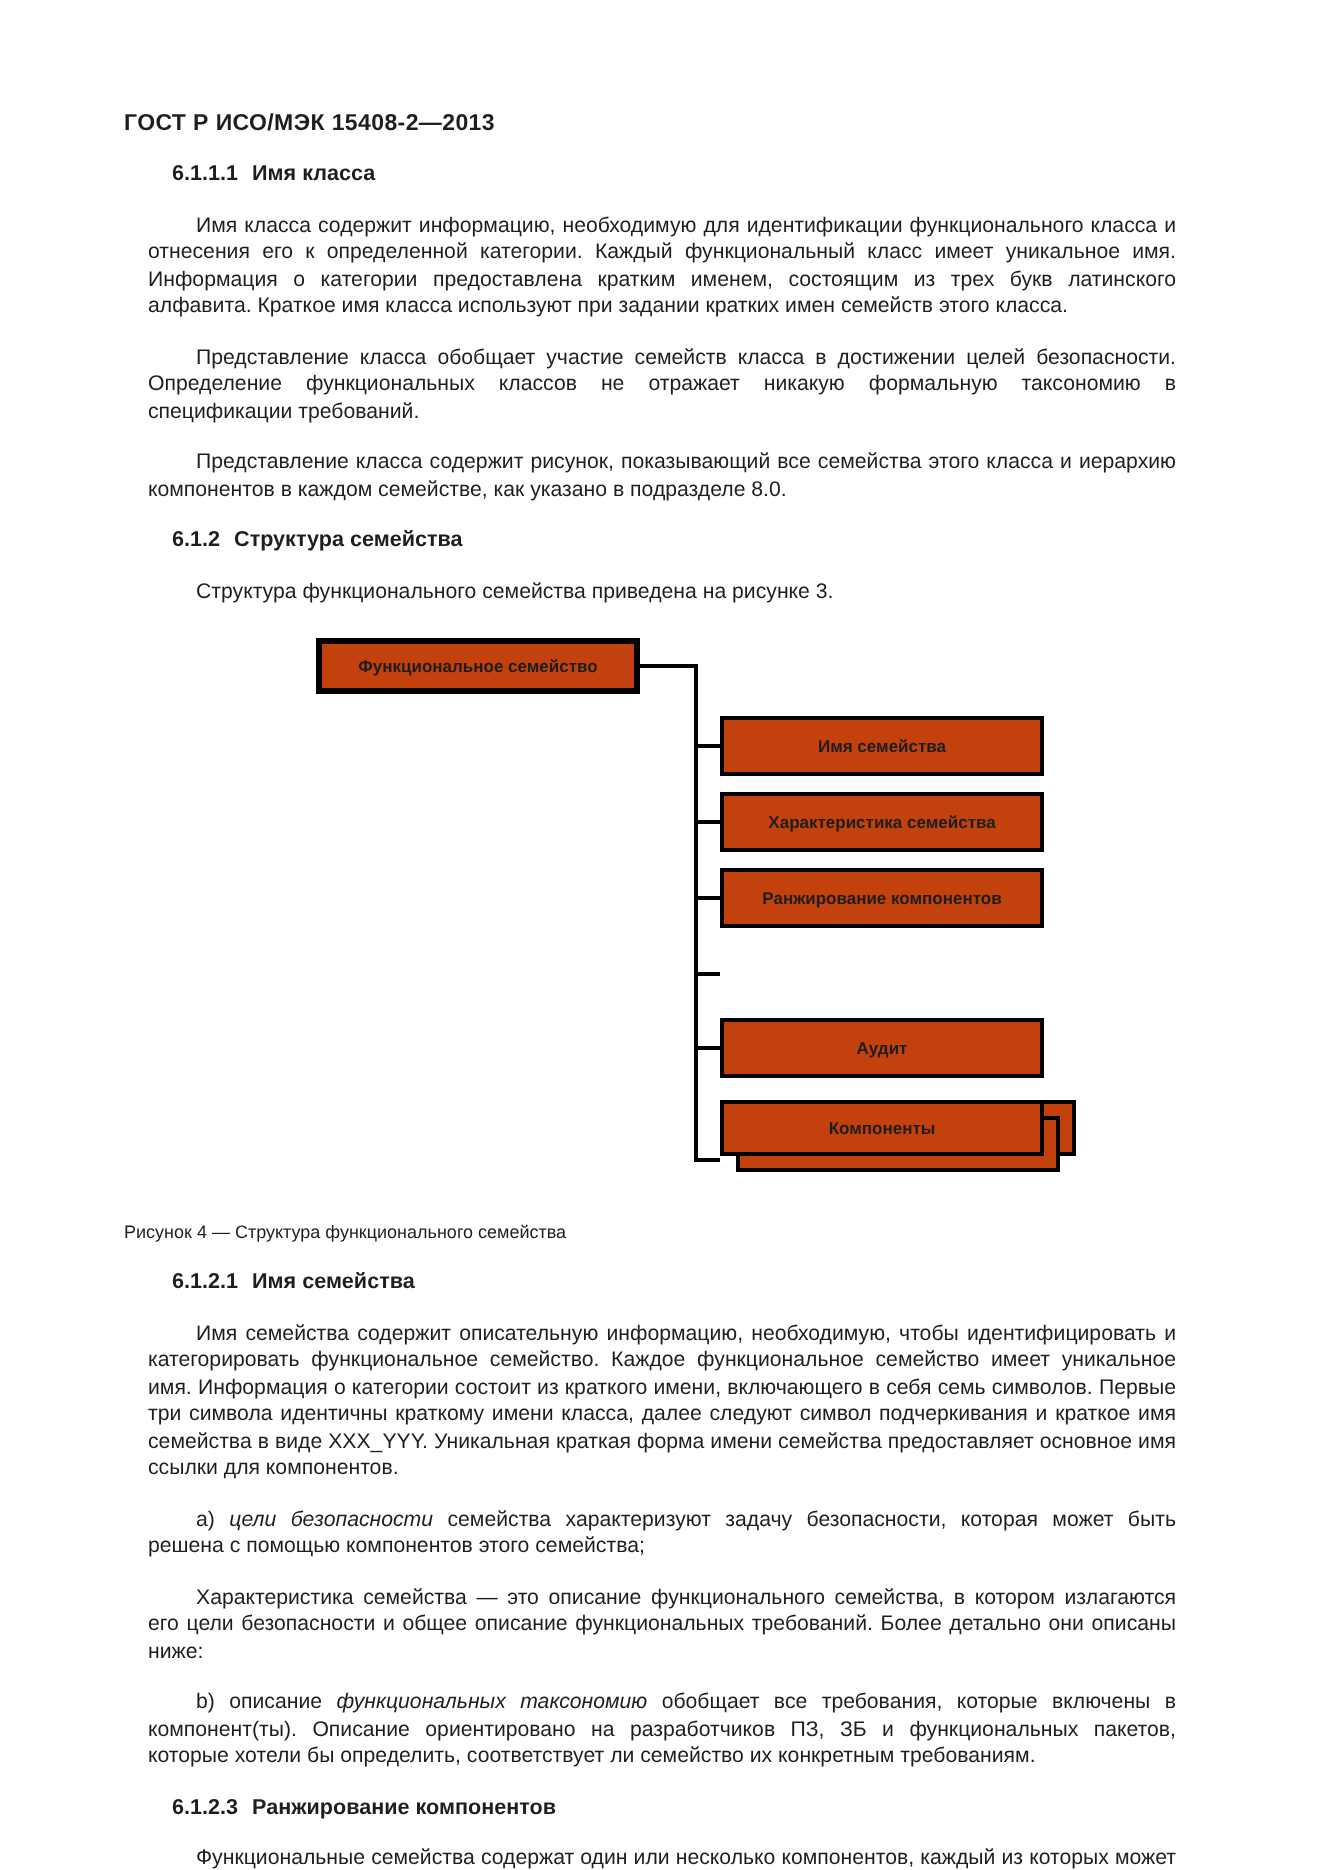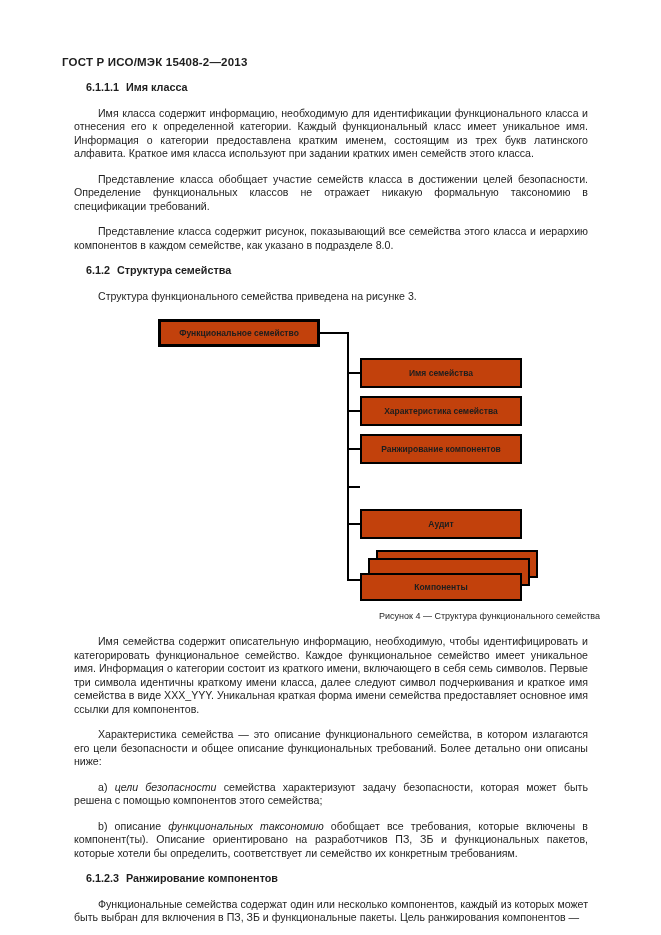--- a/index.html
+++ b/index.html
@@ -62,21 +62,21 @@
     text-align: center;
     line-height: 1;
   }
   .fig-box.root { border-width: 3px; }
   .line {
     position: absolute;
     background: #000000;
   }
   .fig-caption {
     font-size: 9px;
-    text-align: right;
+    text-align: left;
     margin: 13px 0 14px 0;
   }
   .page-number {
     font-size: 11px;
     margin-top: 12px;
   }
   i.term { font-style: italic; }
 </style>
 </head>
 <body>
@@ -109,28 +109,29 @@
     <div class="line" style="left:285px; top:208px; width:13px; height:2px;"></div>
     <div class="line" style="left:285px; top:264px; width:13px; height:2px;"></div>
 
     <div class="fig-box" style="left:298px; top:43px;  width:162px; height:30px;">Имя семейства</div>
     <div class="fig-box" style="left:298px; top:81px;  width:162px; height:30px;">Характеристика семейства</div>
     <div class="fig-box" style="left:298px; top:119px; width:162px; height:30px;">Ранжирование компонентов</div>
     <div class="fig-box" style="left:298px; top:194px; width:162px; height:30px;">Аудит</div>
 
     <div class="fig-box" style="left:314px; top:235px; width:162px; height:28px;"></div>
     <div class="fig-box" style="left:306px; top:243px; width:162px; height:28px;"></div>
-    <div class="fig-box" style="left:298px; top:258px; width:162px; height:28px;">Компоненты</div>
+    <div class="fig-box" style="left:298px; top:235px; width:162px; height:28px;">Компоненты</div>
   </div>
   <div class="fig-caption">Рисунок 4 — Структура функционального семейства</div>
 
+  <div class="heading"><span class="h-num">6.1.2.1</span><span>Имя семейства</span></div>
   <p class="body">Имя семейства содержит описательную информацию, необходимую, чтобы идентифицировать и категорировать функциональное семейство. Каждое функциональное семейство имеет уникальное имя. Информация о категории состоит из краткого имени, включающего в себя семь символов. Первые три символа идентичны краткому имени класса, далее следуют символ подчеркивания и краткое имя семейства в виде XXX_YYY. Уникальная краткая форма имени семейства предоставляет основное имя ссылки для компонентов.</p>
 
+  <p class="body"><span>a) </span><i class="term">цели безопасности</i><span> семейства характеризуют задачу безопасности, которая может быть решена с помощью компонентов этого семейства;</span></p>
   <p class="body">Характеристика семейства — это описание функционального семейства, в котором излагаются его цели безопасности и общее описание функциональных требований. Более детально они описаны ниже:</p>
-  <p class="body"><span>a) </span><i class="term">цели безопасности</i><span> семейства характеризуют задачу безопасности, которая может быть решена с помощью компонентов этого семейства;</span></p>
   <p class="body"><span>b) описание </span><i class="term">функциональных таксономию</i><span> обобщает все требования, которые включены в компонент(ты). Описание ориентировано на разработчиков ПЗ, ЗБ и функциональных пакетов, которые хотели бы определить, соответствует ли семейство их конкретным требованиям.</span></p>
 
   <div class="heading"><span class="h-num">6.1.2.3</span><span>Ранжирование компонентов</span></div>
   <p class="body">Функциональные семейства содержат один или несколько компонентов, каждый из которых может быть выбран для включения в ПЗ, ЗБ и функциональные пакеты. Цель ранжирования компонентов —</p>
 
   <div class="page-number">6</div>
 
 </div>
 
 </body></html>

